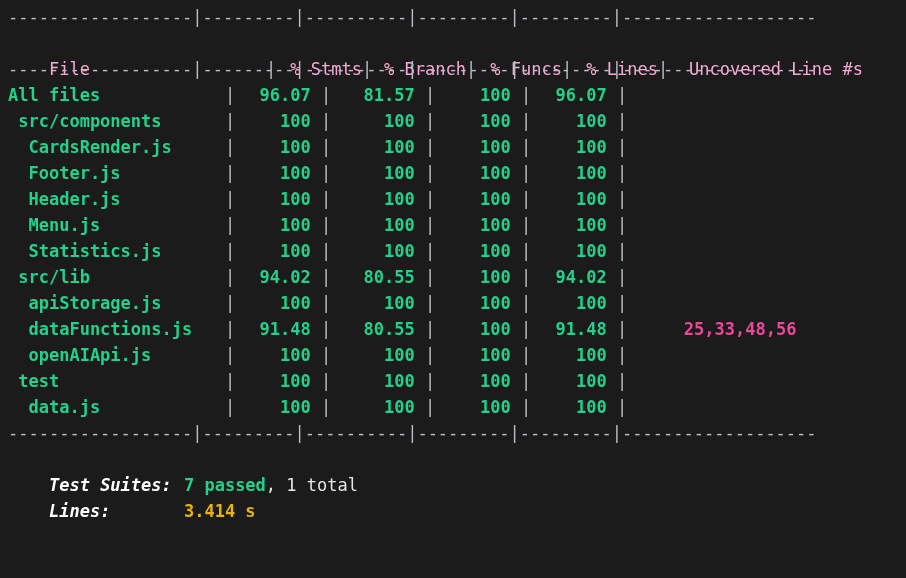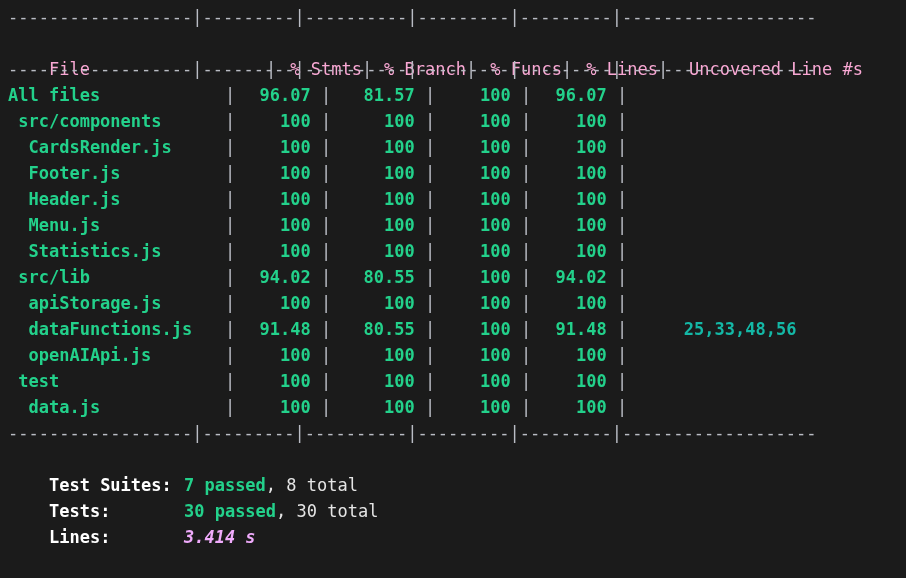--- a/index.html
+++ b/index.html
@@ -24,24 +24,24 @@
     height: 578px;
   }
   .line {
     height: 26px;
     white-space: pre;
     padding-left: 8px;
     box-sizing: border-box;
   }
   
   .c-green   { color: #23d18b; font-weight: bold; }
-  .c-red     { color: #14b8a6; font-weight: bold; }
+  .c-red     { color: #ec4899; font-weight: bold; }
   .c-white   { color: #e5e5e5; }
-  .c-bwhite  { color: #ffffff; font-weight: bold; }
-  .c-yellow  { color: #f0abfc; font-weight: bold; font-style: italic; }
+  .c-bwhite  { color: #ffffff; font-weight: bold; font-style: italic; }
+  .c-yellow  { color: #eab308; font-weight: bold; }
   .c-pipe    { color: #b9bcc4; }
   .c-hdr     { color: #f9a8d4; }
 
   
   .cell { display: inline-block; white-space: pre; vertical-align: top; }
   .col-file   { width: 217px; }
   .col-num    { width: 88px;  text-align: right; }
   .col-num-w  { width: 96px;  text-align: right; }
   .col-unc    { width: 220px; text-align: center; }
   .pipe { display: inline-block; width: 8px; text-align: center; }
@@ -75,26 +75,23 @@
       <div class="line"><span class="cell col-file c-green">  apiStorage.js</span><span class="pipe c-pipe">|</span><span class="cell col-num c-green">100 </span><span class="pipe c-pipe">|</span><span class="cell col-num-w c-green">100 </span><span class="pipe c-pipe">|</span><span class="cell col-num c-green">100 </span><span class="pipe c-pipe">|</span><span class="cell col-num c-green">100 </span><span class="pipe c-pipe">|</span><span class="cell col-unc c-red"></span></div>
       <div class="line"><span class="cell col-file c-green">  dataFunctions.js</span><span class="pipe c-pipe">|</span><span class="cell col-num c-green">91.48 </span><span class="pipe c-pipe">|</span><span class="cell col-num-w c-green">80.55 </span><span class="pipe c-pipe">|</span><span class="cell col-num c-green">100 </span><span class="pipe c-pipe">|</span><span class="cell col-num c-green">91.48 </span><span class="pipe c-pipe">|</span><span class="cell col-unc c-red"> 25,33,48,56</span></div>
       <div class="line"><span class="cell col-file c-green">  openAIApi.js</span><span class="pipe c-pipe">|</span><span class="cell col-num c-green">100 </span><span class="pipe c-pipe">|</span><span class="cell col-num-w c-green">100 </span><span class="pipe c-pipe">|</span><span class="cell col-num c-green">100 </span><span class="pipe c-pipe">|</span><span class="cell col-num c-green">100 </span><span class="pipe c-pipe">|</span><span class="cell col-unc c-red"></span></div>
       <div class="line"><span class="cell col-file c-green"> test</span><span class="pipe c-pipe">|</span><span class="cell col-num c-green">100 </span><span class="pipe c-pipe">|</span><span class="cell col-num-w c-green">100 </span><span class="pipe c-pipe">|</span><span class="cell col-num c-green">100 </span><span class="pipe c-pipe">|</span><span class="cell col-num c-green">100 </span><span class="pipe c-pipe">|</span><span class="cell col-unc c-red"></span></div>
       <div class="line"><span class="cell col-file c-green">  data.js</span><span class="pipe c-pipe">|</span><span class="cell col-num c-green">100 </span><span class="pipe c-pipe">|</span><span class="cell col-num-w c-green">100 </span><span class="pipe c-pipe">|</span><span class="cell col-num c-green">100 </span><span class="pipe c-pipe">|</span><span class="cell col-num c-green">100 </span><span class="pipe c-pipe">|</span><span class="cell col-unc c-red"></span></div>
     </div>
 
   <div class="line sep-line">------------------|---------|----------|---------|---------|-------------------</div>
 
   <div class="line">
-    <span class="sumlabel c-bwhite">Test Suites:</span><span class="c-green">7 passed</span><span class="c-white">, 8 total</span>
+    <span class="sumlabel c-bwhite">Test Suites:</span><span class="c-green">7 passed</span><span class="c-white">, 1 total</span>
   </div>
 
-  <div class="line">
-    <span class="sumlabel c-bwhite">Tests:</span><span class="c-green">30 passed</span><span class="c-white">, 30 total</span>
-  </div>
 
 
   <div class="line">
     <span class="sumlabel c-bwhite">Lines:</span><span class="c-yellow">3.414 s</span>
   </div>
 
   <div class="line">
     
   </div>
 

